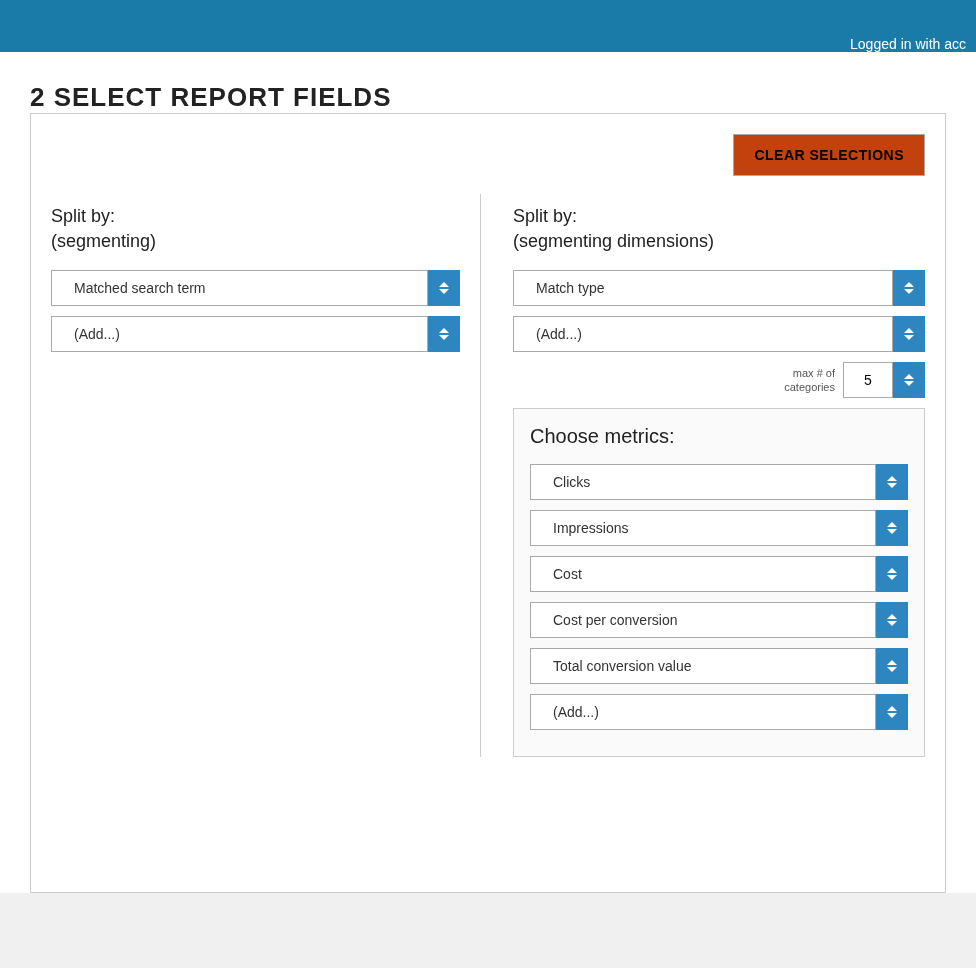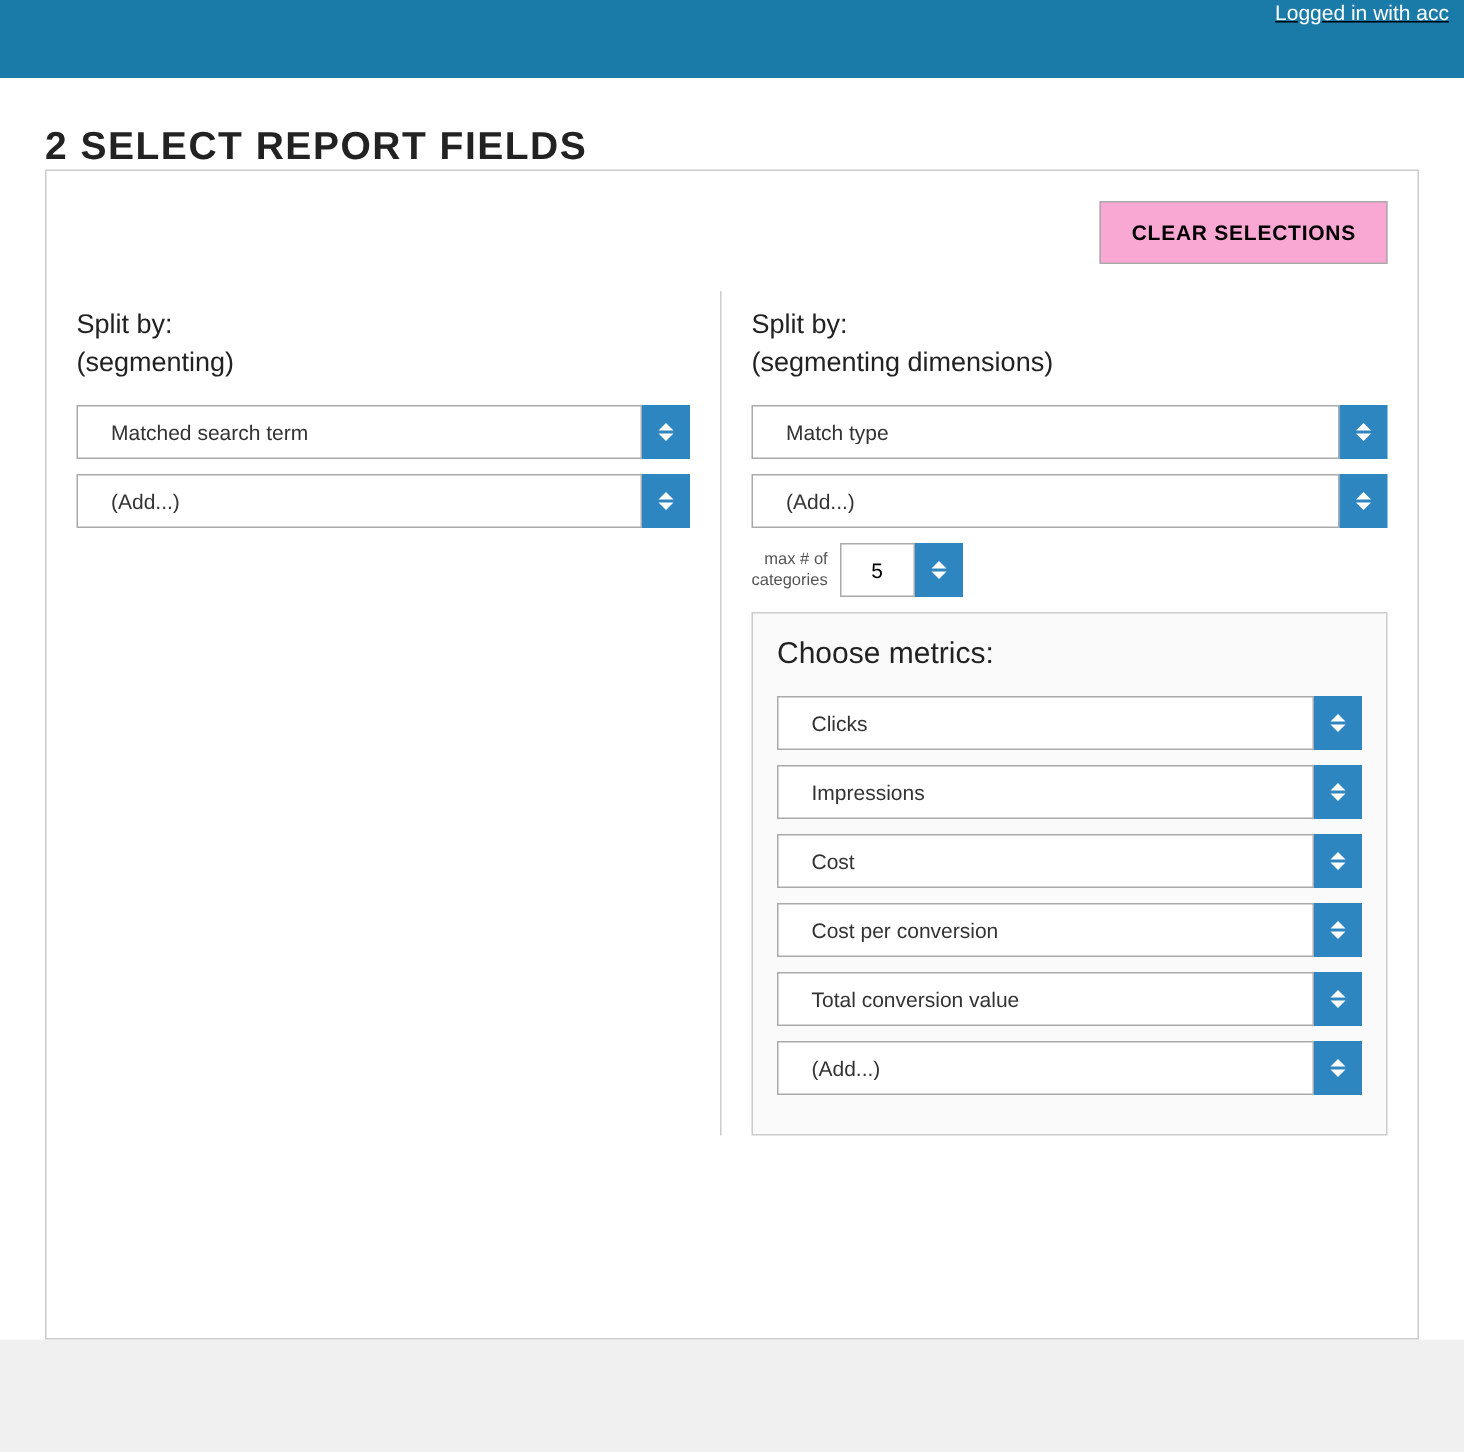--- a/index.html
+++ b/index.html
@@ -7,24 +7,23 @@
       font-family: Arial, sans-serif;
       background: #f0f0f0;
       width: 976px;
       min-height: 968px;
     }
 
     .top-bar {
       background: #1a7aa8;
       height: 52px;
       display: flex;
-      align-items: flex-start;
+      align-items: flex-end;
       justify-content: flex-end;
       padding-right: 10px;
-      text-decoration: underline;
     }
 
     .top-bar-text {
       color: white;
       font-size: 14px;
     }
 
     .content-area {
       background: white;
       padding: 30px 30px 0 30px;
@@ -42,32 +41,32 @@
       background: white;
       padding: 20px;
       min-height: 780px;
       position: relative;
     }
 
     .clear-btn {
       position: absolute;
       top: 20px;
       right: 20px;
-      background: #f9a8d4;
+      background: #c2410c;
       border: 1px solid #aaa;
       padding: 12px 20px;
       font-size: 14px;
       font-weight: bold;
       cursor: pointer;
       letter-spacing: 0.5px;
     }
 
     .two-col {
       display: flex;
-      gap: 0;
+      gap: 12px;
       margin-top: 60px;
     }
 
     .left-col {
       width: 430px;
       border-right: 1px solid #ccc;
       padding-right: 20px;
       padding-top: 10px;
     }
 
@@ -128,20 +127,21 @@
       border-bottom: 5px solid white;
     }
 
     .spinner-btn .arrow-down {
       border-top: 5px solid white;
     }
 
     .max-categories-row {
       display: flex;
       align-items: center;
+      justify-content: flex-end;
       margin-bottom: 10px;
       gap: 8px;
     }
 
     .max-label {
       font-size: 11px;
       color: #555;
       text-align: right;
       line-height: 1.3;
     }

